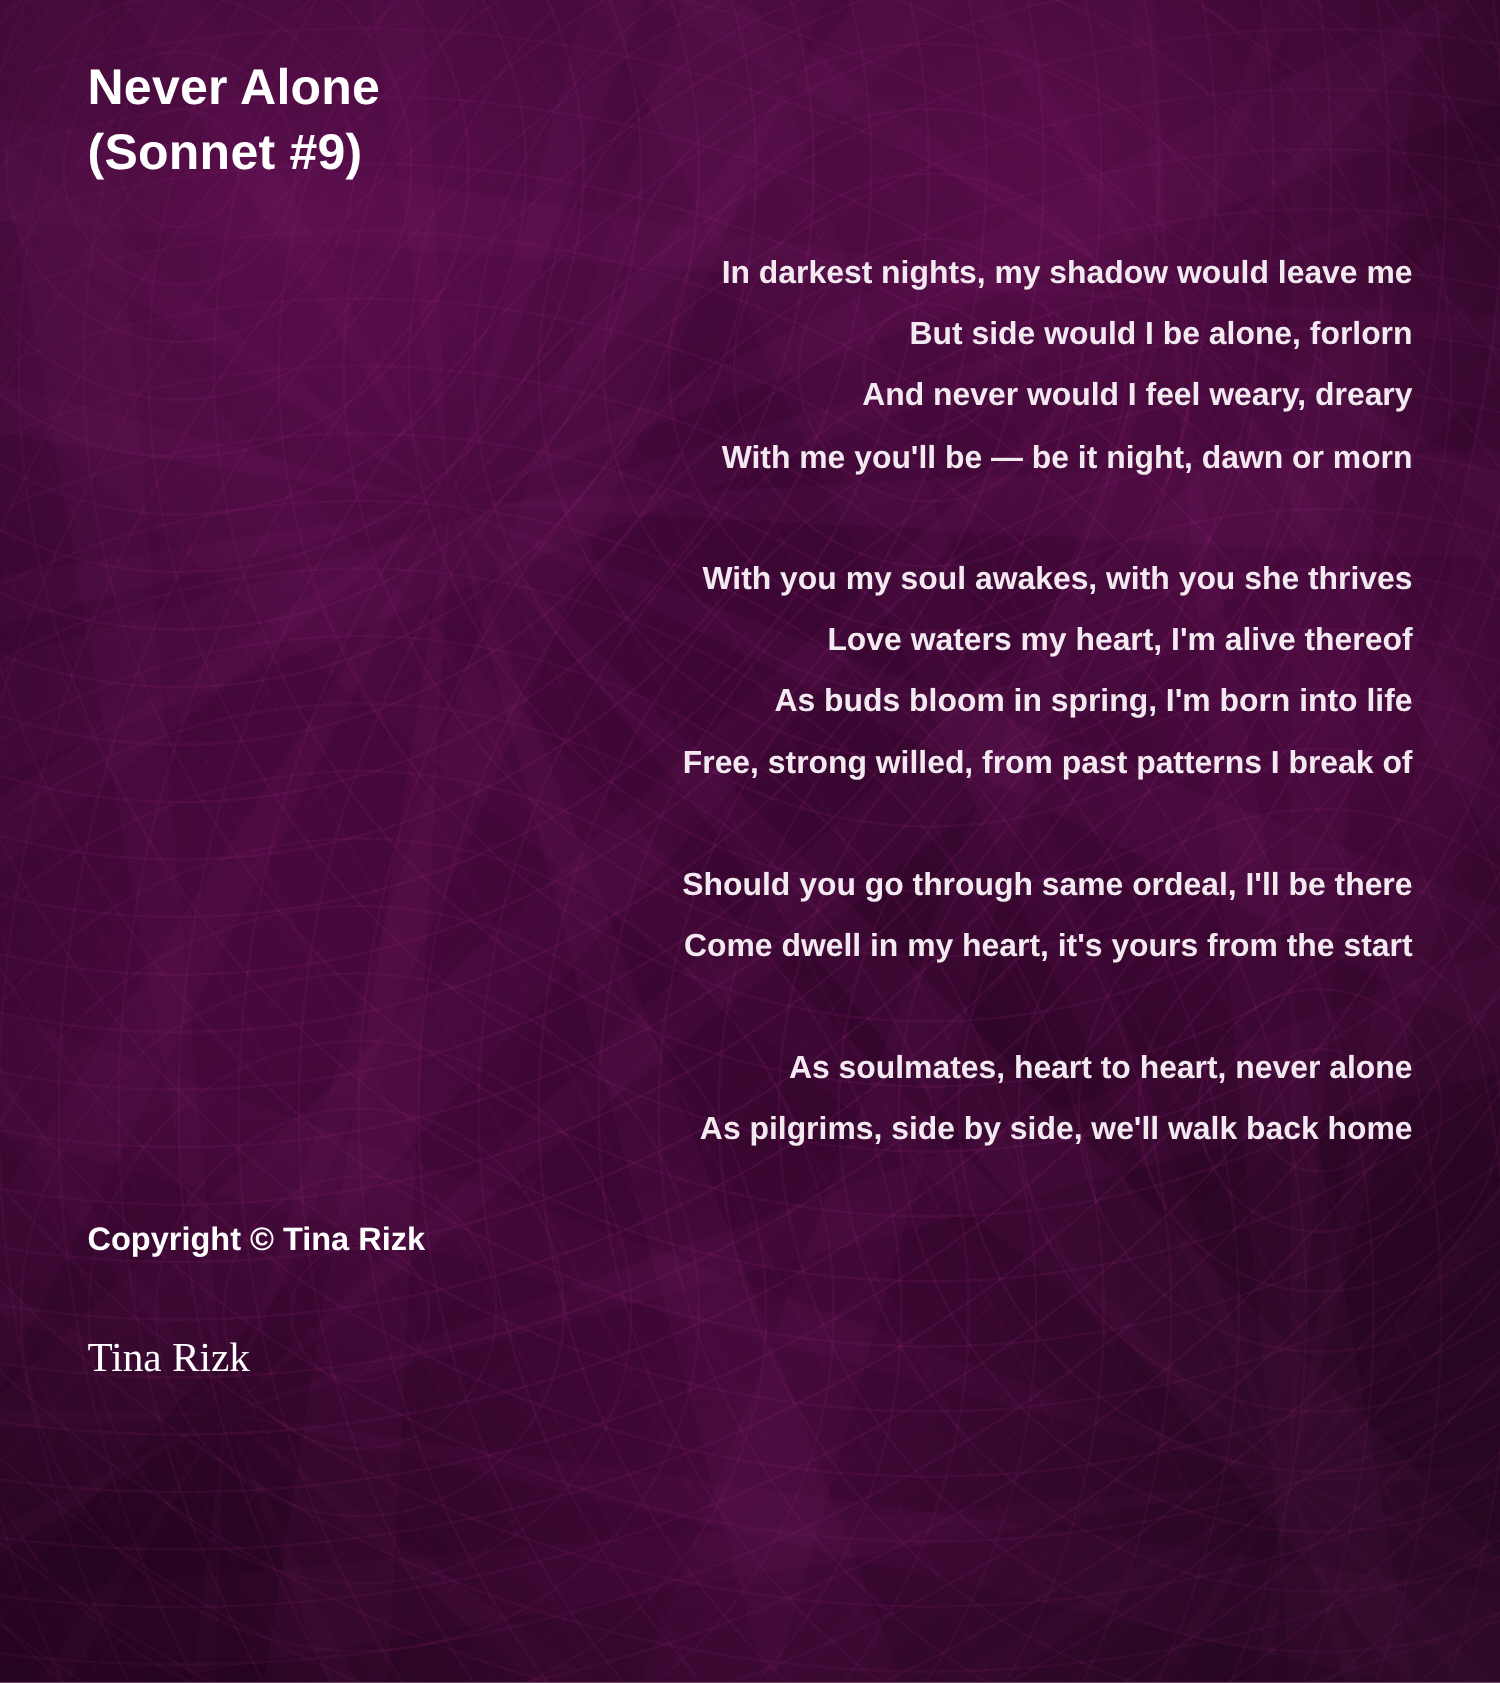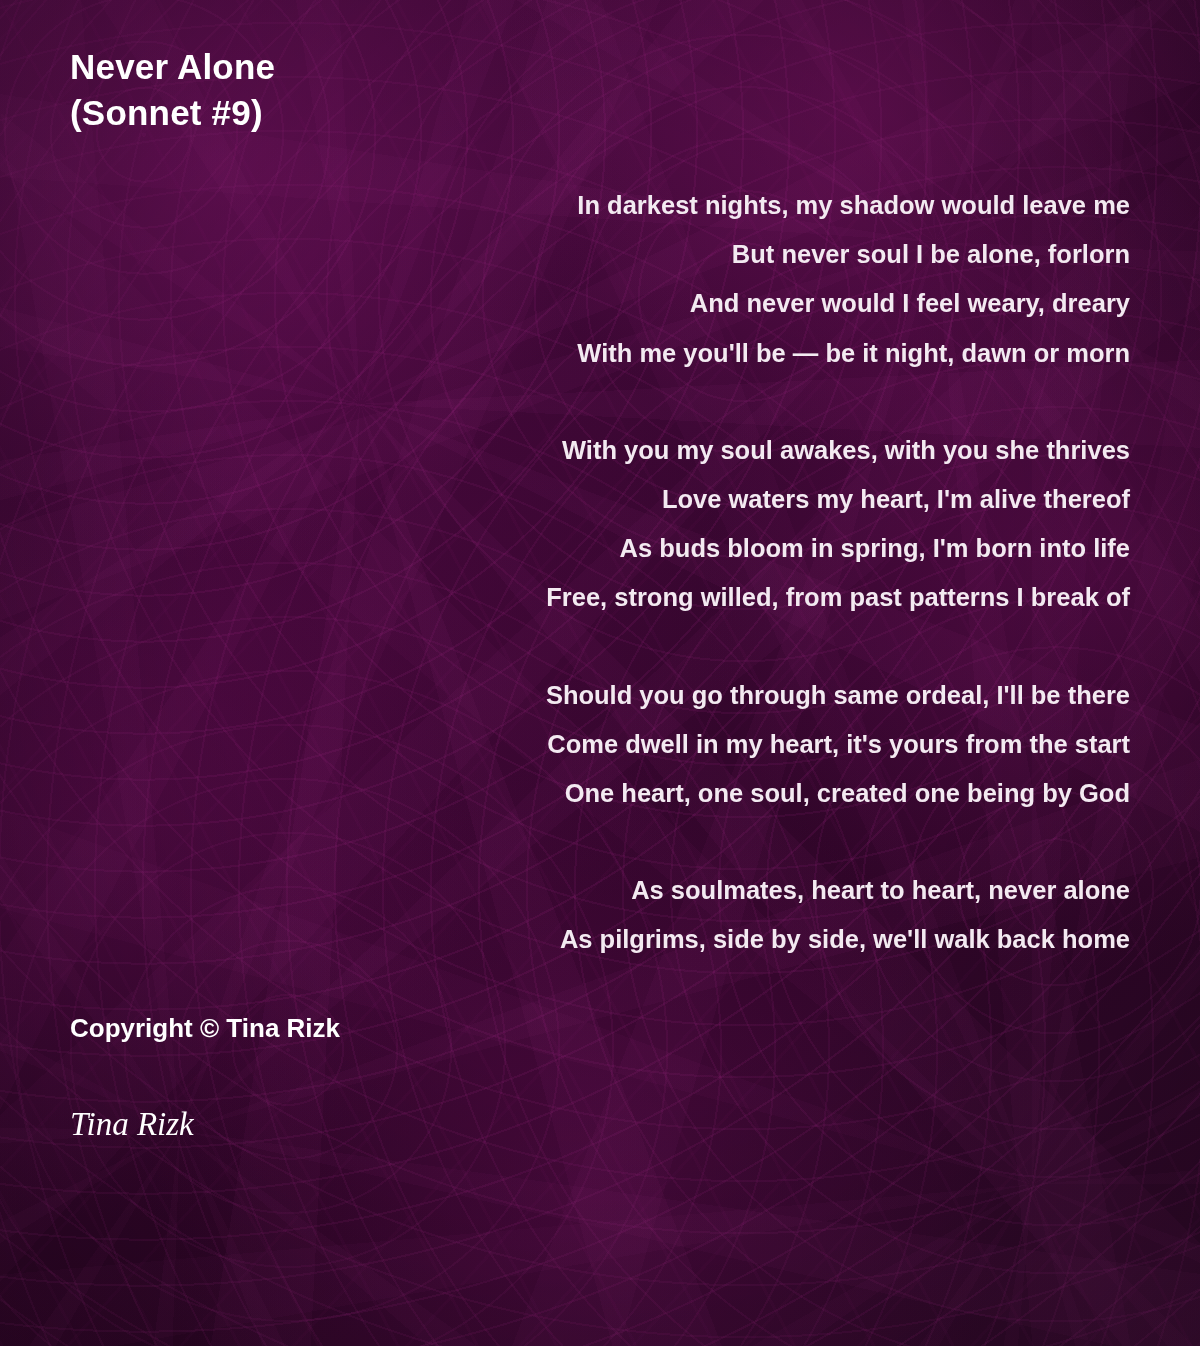--- a/index.html
+++ b/index.html
@@ -66,21 +66,21 @@
   }
 
   .content {
     position: relative;
     z-index: 2;
     padding: 44px 70px 0 70px;
   }
 
   .poem-title {
     color: #ffffff;
-    font-size: 35px;
+    font-size: 40px;
     font-weight: bold;
     line-height: 1.30;
     margin: 0 0 0 0;
     letter-spacing: 0.2px;
   }
   .poem-title .line2 {
     display: block;
   }
 
   .poem-body {
@@ -101,21 +101,20 @@
   .copyright {
     color: #ffffff;
     font-size: 26px;
     font-weight: bold;
     margin-top: 8px;
   }
 
   .author {
     color: #ffffff;
     font-size: 33px;
-    font-style: italic;
     font-family: "Liberation Serif", serif;
     margin-top: 62px;
   }
 </style>
 </head>
 <body>
 
 <div id="poem-card">
   <div class="damask l1"></div>
   <div class="damask l2"></div>
@@ -126,36 +125,35 @@
 
     <h1 class="poem-title">
       <span class="line1">Never Alone</span>
       <span class="line2">(Sonnet #9)</span>
     </h1>
 
     <div class="poem-body">
 
       <div class="stanza">
         <div class="verse">In darkest nights, my shadow would leave me</div>
-        <div class="verse">But never soul I be alone, forlorn</div>
+        <div class="verse">But side would I be alone, forlorn</div>
         <div class="verse">And never would I feel weary, dreary</div>
         <div class="verse">With me you'll be — be it night, dawn or morn</div>
       </div>
 
       <div class="stanza">
         <div class="verse">With you my soul awakes, with you she thrives</div>
         <div class="verse">Love waters my heart, I'm alive thereof</div>
         <div class="verse">As buds bloom in spring, I'm born into life</div>
         <div class="verse">Free, strong willed, from past patterns I break of</div>
       </div>
 
       <div class="stanza">
         <div class="verse">Should you go through same ordeal, I'll be there</div>
         <div class="verse">Come dwell in my heart, it's yours from the start</div>
-        <div class="verse">One heart, one soul, created one being by God</div>
       </div>
 
       <div class="stanza">
         <div class="verse">As soulmates, heart to heart, never alone</div>
         <div class="verse">As pilgrims, side by side, we'll walk back home</div>
       </div>
 
       <div class="copyright">Copyright © Tina Rizk</div>
 
       <div class="author">Tina Rizk</div>

